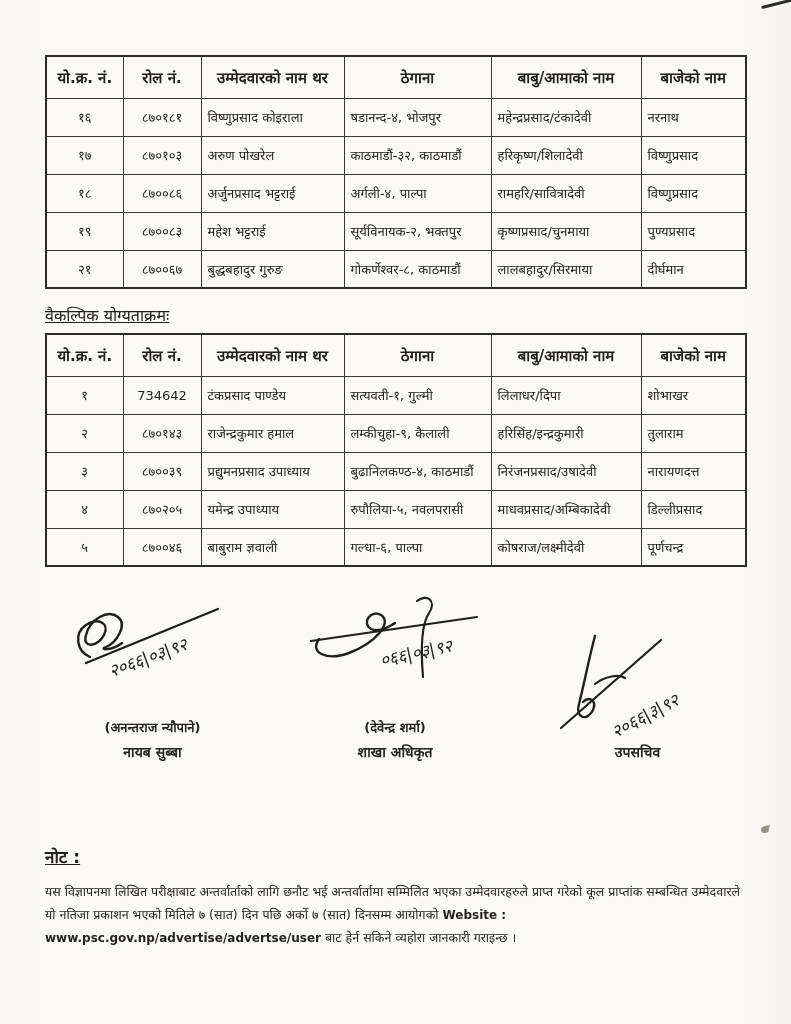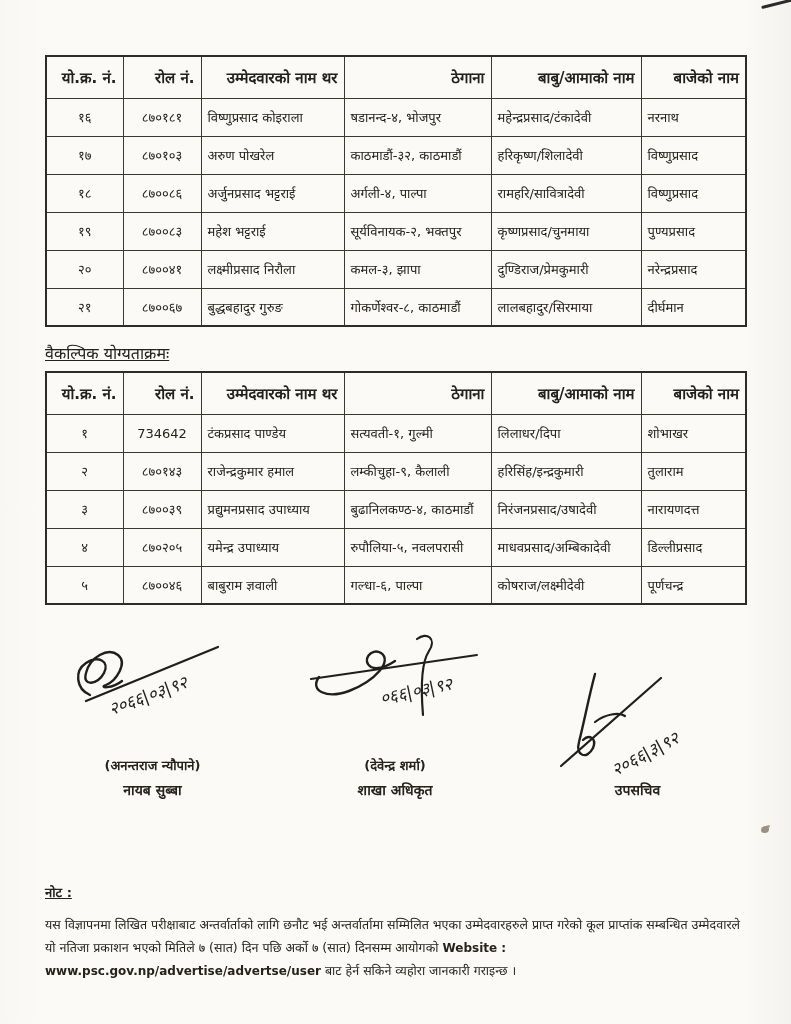--- a/index.html
+++ b/index.html
@@ -33,21 +33,21 @@
     width:700px; border-collapse:collapse; table-layout:fixed;
     border:2px solid #2e2c29;
   }
   table.doc-table th, table.doc-table td {
     border:1.5px solid #3b3834;
     padding:2px 6px;
     overflow:hidden;
     white-space:nowrap;
   }
   table.doc-table th {
-    height:42px; font-size:15px; font-weight:bold; text-align:right;
+    height:42px; font-size:15px; font-weight:bold; text-align:center;
     color:#23211e;
   }
   table.doc-table td {
     height:38px; font-size:13px; text-align:left; color:#26231f;
   }
   table.doc-table td:nth-child(1), table.doc-table td:nth-child(2) { text-align:center; }
   col.c1 { width:77px; } col.c2 { width:78px; } col.c3 { width:143px; }
   col.c4 { width:147px; } col.c5 { width:150px; } col.c6 { width:105px; }
 
   .section-title {
@@ -62,21 +62,21 @@
     width:700px; margin-top:24px;
   }
   .sig-block { width:215px; text-align:center; }
   .sig-block svg { display:block; margin:0 auto -6px auto; }
   .sig-name { font-size:13px; font-weight:bold; color:#26231f;margin-top:41px; }
   .sig-title { font-size:14px; font-weight:bold; margin-top:6px; color:#26231f; }
   .sig-date-text { font-size:17px; font-style:italic; fill:#222; font-family:"DejaVu Sans","Liberation Sans",sans-serif; }
 
   .note { margin-top:84px; width:706px; }
   .note-heading {
-    font-size:13px; font-weight:bold; text-decoration:underline; color:#23211e;
+    font-size:17px; font-weight:bold; text-decoration:underline; color:#23211e;
     margin-bottom:12px;
     margin-top:34px;
   }
   .note-body { font-size:12.5px; line-height:1.85; color:#26231f; text-align:left; }
   .note-body b { font-size:12px; }
 </style>
 </head>
 <body>
 
 <div class="page">
@@ -131,28 +131,20 @@
           </tr>
           <tr>
             <td>१९</td>
             <td>८७००८३</td>
             <td>महेश भट्टराई</td>
             <td>सूर्यविनायक-२, भक्तपुर</td>
             <td>कृष्णप्रसाद/चुनमाया</td>
             <td>पुण्यप्रसाद</td>
           </tr>
           <tr>
-            <td>२०</td>
-            <td>८७००४१</td>
-            <td>लक्ष्मीप्रसाद निरौला</td>
-            <td>कमल-३, झापा</td>
-            <td>दुण्डिराज/प्रेमकुमारी</td>
-            <td>नरेन्द्रप्रसाद</td>
-          </tr>
-          <tr>
             <td>२१</td>
             <td>८७००६७</td>
             <td>बुद्धबहादुर गुरुङ</td>
             <td>गोकर्णेश्वर-८, काठमाडौं</td>
             <td>लालबहादुर/सिरमाया</td>
             <td>दीर्घमान</td>
           </tr>
         </tbody>
     </table>
 

